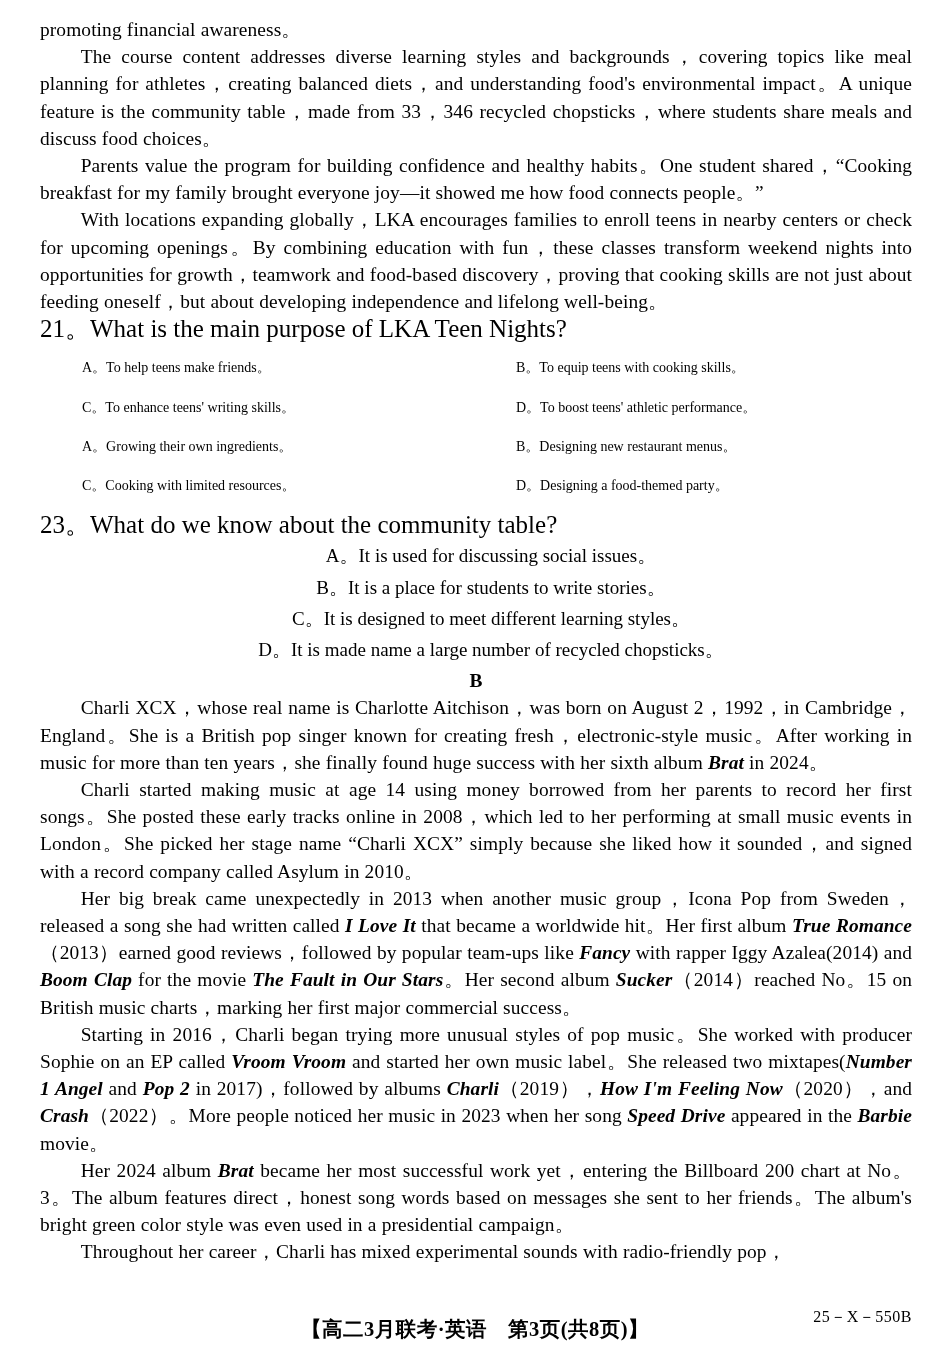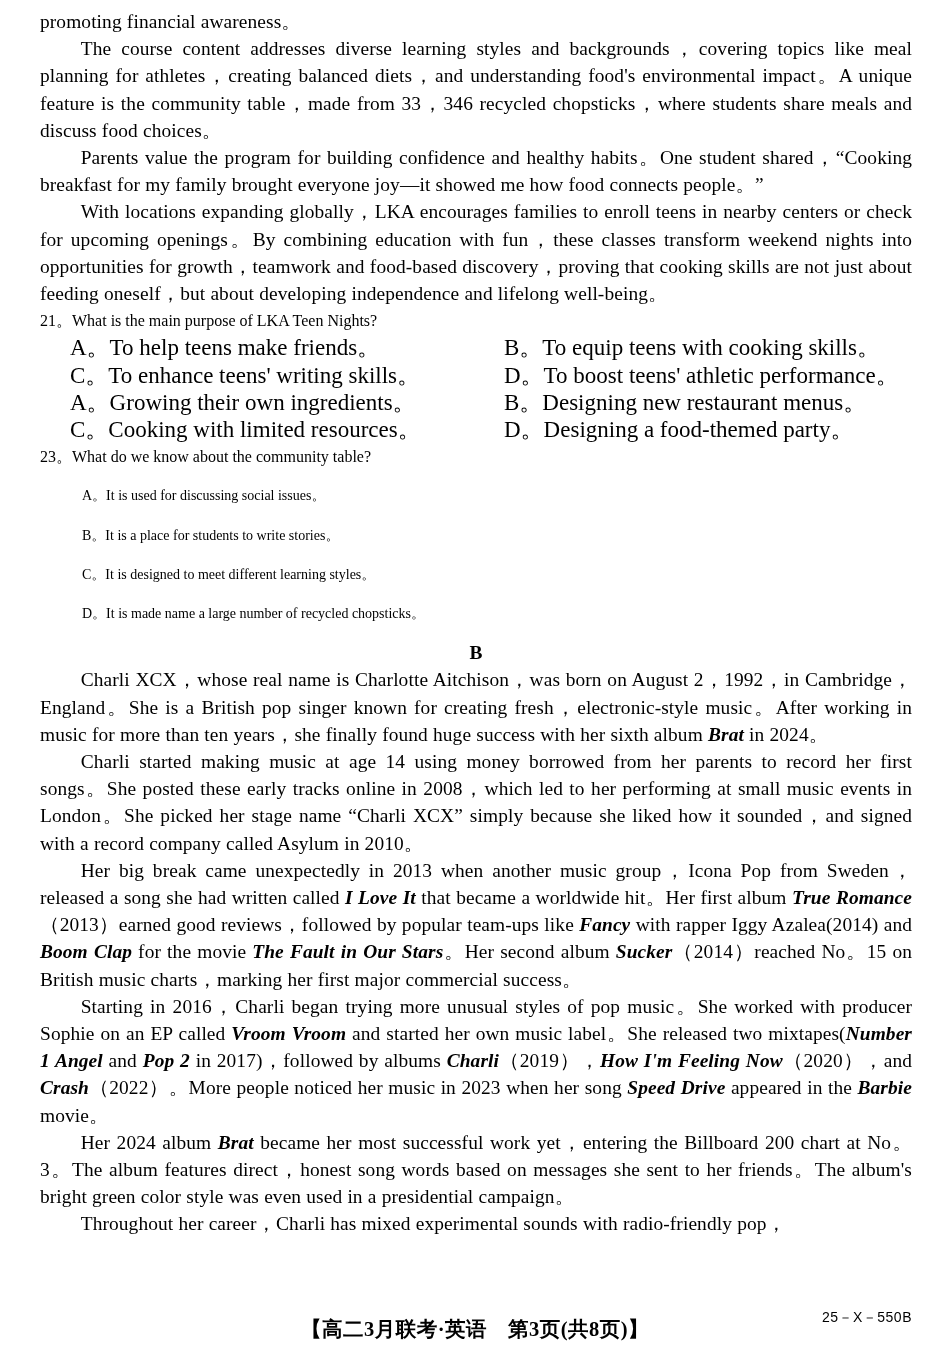--- a/index.html
+++ b/index.html
@@ -12,68 +12,69 @@
     height: 1350px;
     overflow: hidden;
     font-family: "Liberation Serif", "DejaVu Serif", serif;
     color: #000000;
   }
   .page {
     position: relative;
     width: 950px;
     height: 1350px;
     box-sizing: border-box;
-    padding: 8px 38px 0 40px;
+    padding: 16px 38px 0 40px;
   }
   .body-col {
     width: 872px;
   }
   p.para {
     margin: 0;
     font-size: 19.4px;
     line-height: 27.2px;
     text-align: justify;
     text-justify: inter-word;
     text-indent: 0;
     letter-spacing: 0.1px;
     word-spacing: 0.2px;
   }
   p.indent {
     text-indent: 2.1em;
   }
   .qline {
     margin: 0;
-    font-size: 16px;
+    font-size: 25px;
     line-height: 27.2px;
     white-space: nowrap;
   }
   .opt-row {
-    margin: 0;
-    font-size: 23px;
+    margin: 12px;
+    font-size: 14px;
     line-height: 27.2px;
     position: relative;
     height: 27.2px;
     white-space: nowrap;
   }
   .opt-a {
     position: absolute;
     left: 30px;
     top: 0;
   }
   .opt-b {
     position: absolute;
     left: 464px;
     top: 0;
   }
   .opt-single {
-    margin: 12px;
-    font-size: 14px;
+    margin: 4px;
+    font-size: 19px;
     line-height: 27.2px;
     padding-left: 30px;
     white-space: nowrap;
+    text-align: center;
   }
   .section-letter {
     margin: 2px 0 0 0;
     font-size: 19.4px;
     line-height: 27.2px;
     text-align: center;
     font-weight: bold;
   }
   em.ital {
     font-style: italic;
@@ -95,23 +96,23 @@
     font-size: 20.5px;
     line-height: 30px;
     font-family: Liberation Serif, serif;
     font-weight: bold;
     letter-spacing: 0.5px;
   }
   .footer-code {
     position: absolute;
     right: 38px;
     top: 0;
-    font-size: 14px;
+    font-size: 16px;
     line-height: 30px;
-    font-family: Liberation Sans, sans-serif;
+    font-family: Liberation Serif, serif;
     letter-spacing: 0.5px;
   }
 </style>
 </head>
 <body>
 
 <div class="page">
 
   <div class="body-col">
 

